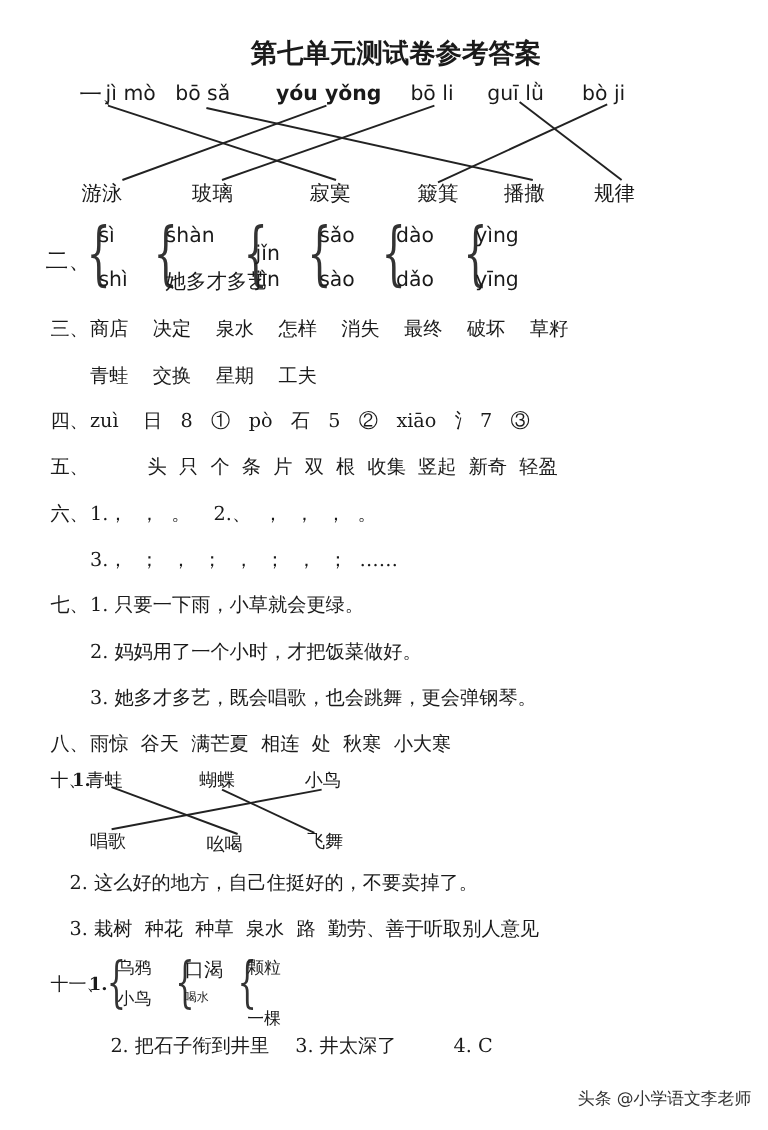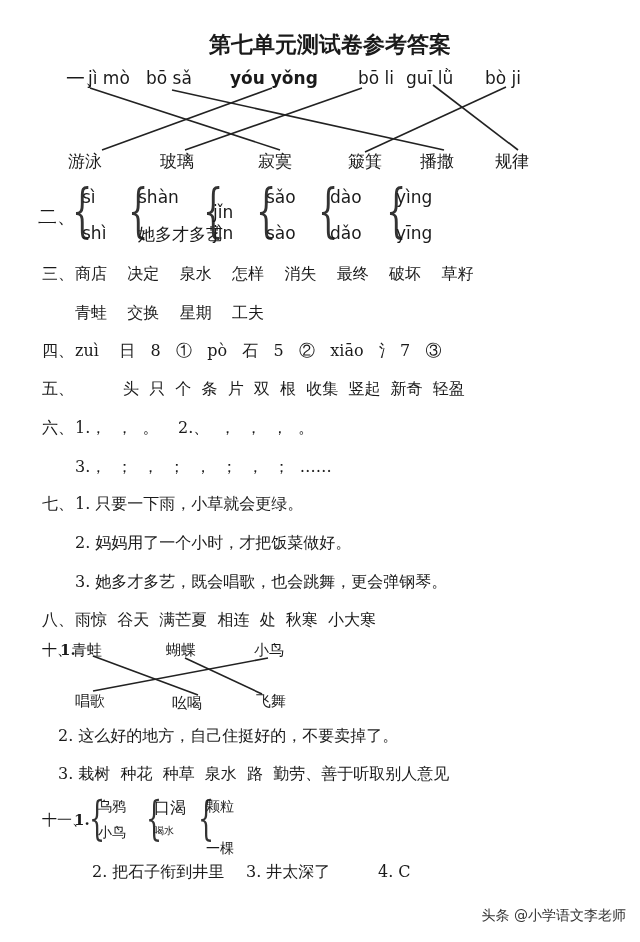--- a/index.html
+++ b/index.html
@@ -32,21 +32,21 @@
 </style>
 </head>
 <body>
 
 <div class="abs title">第七单元测试卷参考答案</div>
 
 <div class="abs serif hz" style="left:66px;top:66px;font-size:19px;">一、</div>
 <div class="abs sans py" style="left:88px;top:68px;">jì mò</div>
 <div class="abs sans py" style="left:146px;top:68px;">bō sǎ</div>
 <div class="abs sans py" style="left:230px;top:68px;font-weight:bold;">yóu yǒng</div>
-<div class="abs sans py" style="left:358px;top:68px;">bō li</div>
+<div class="abs sans py" style="left:342px;top:68px;">bō li</div>
 <div class="abs sans py" style="left:406px;top:68px;">guī lǜ</div>
 <div class="abs sans py" style="left:485px;top:68px;">bò ji</div>
 
 <div class="abs serif hz" style="left:68px;top:150px;">游泳</div>
 <div class="abs serif hz" style="left:160px;top:150px;">玻璃</div>
 <div class="abs serif hz" style="left:258px;top:150px;">寂寞</div>
 <div class="abs serif hz" style="left:348px;top:150px;">簸箕</div>
 <div class="abs serif hz" style="left:420px;top:150px;">播撒</div>
 <div class="abs serif hz" style="left:495px;top:150px;">规律</div>
 

